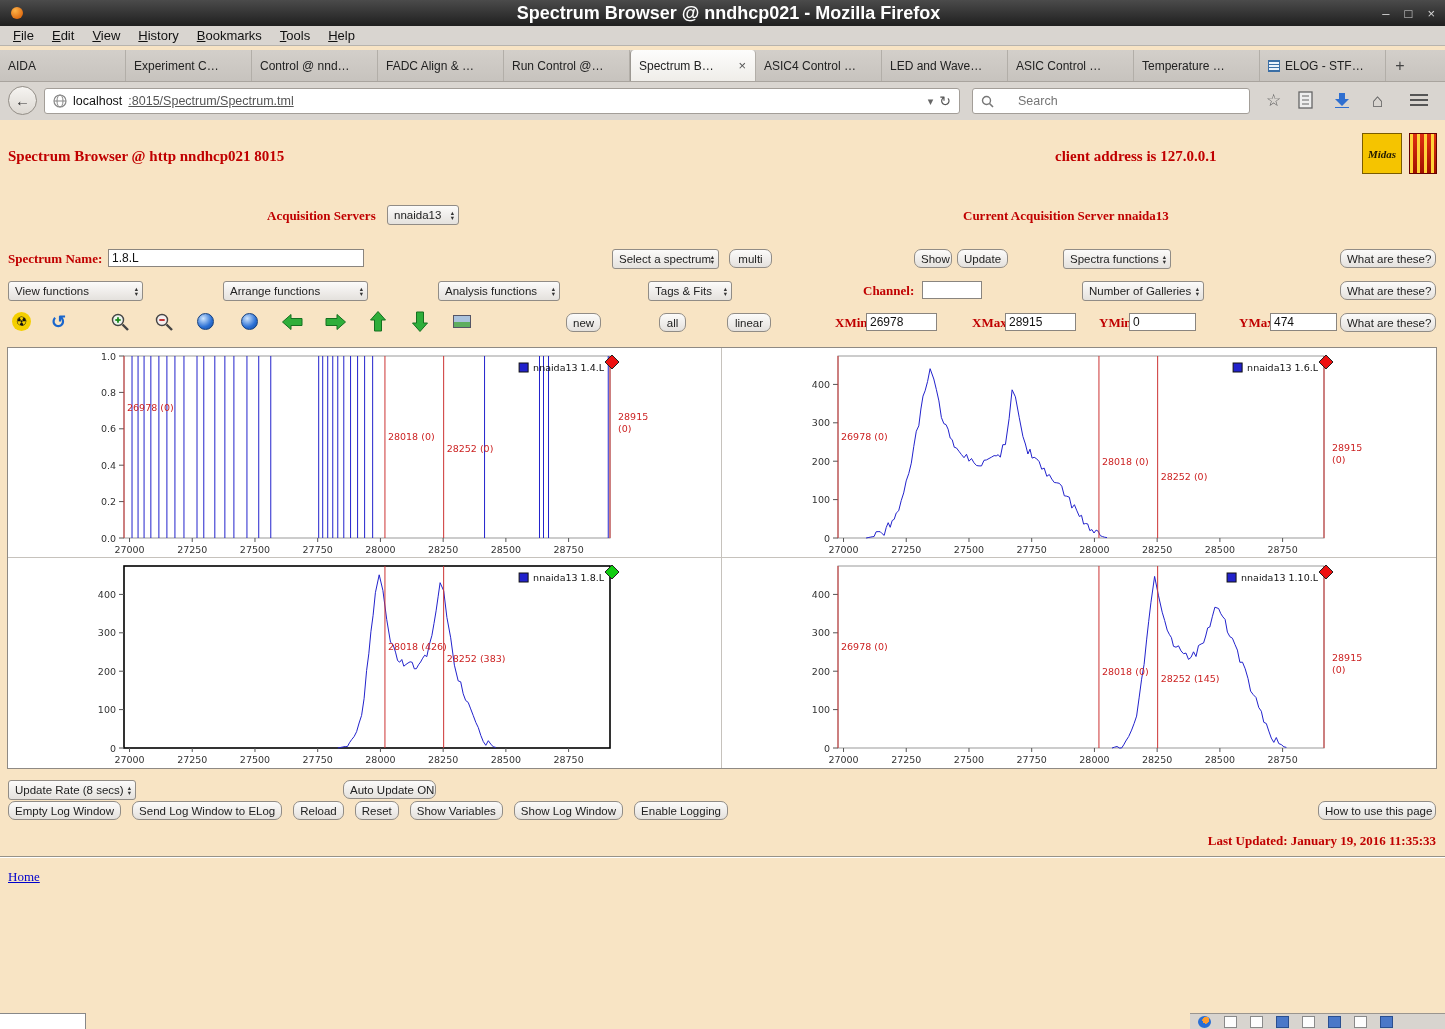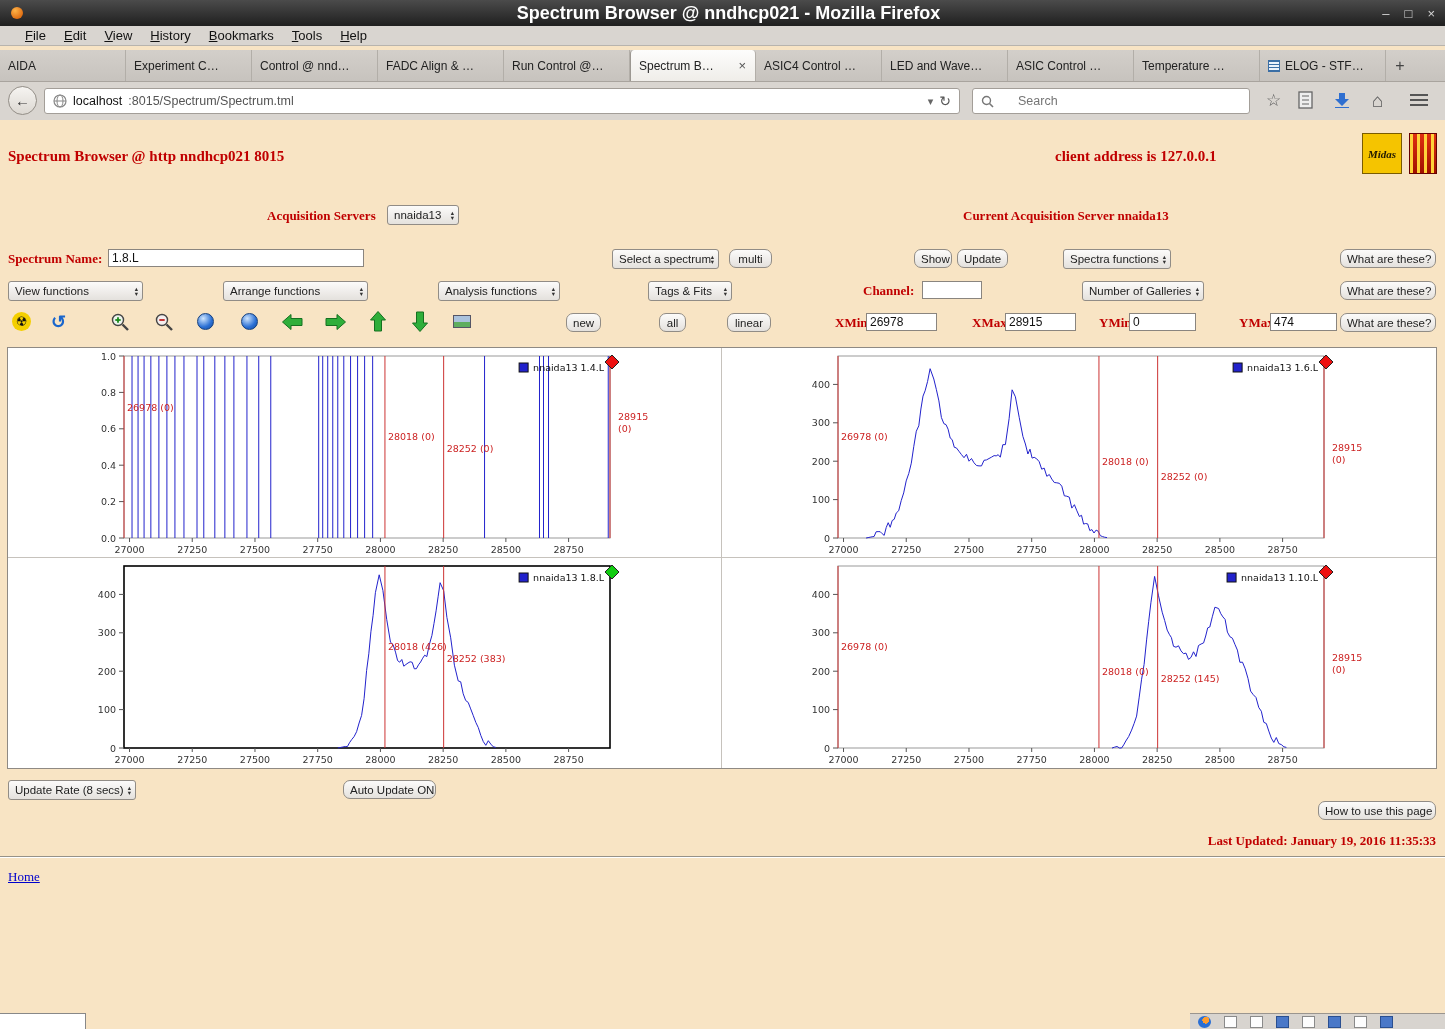--- a/index.html
+++ b/index.html
@@ -5,37 +5,37 @@
   html,body{margin:0;padding:0;background:#666;}
   .screen{position:relative;width:1445px;height:1029px;overflow:hidden;background:#f8e4c4;font-family:"Liberation Sans",sans-serif;}
 
   
   .titlebar{position:absolute;left:0;top:0;width:100%;height:26px;background:linear-gradient(#4b4b4b,#1f1f1f);}
   .win-icon{position:absolute;left:11px;top:7px;width:12px;height:12px;border-radius:50%;background:radial-gradient(circle at 35% 30%,#ffb347,#d35400);}
   .win-title{position:absolute;left:0;right:0;top:0;line-height:26px;text-align:center;color:#fff;font-weight:bold;font-size:18px;padding-left:12px;}
   .win-controls{position:absolute;right:10px;top:0;height:26px;display:flex;align-items:center;gap:15px;color:#d5d5d5;font-size:13px;}
   .win-controls span{cursor:default}
 
-  .menubar{position:absolute;left:0;top:26px;width:100%;height:20px;background:#d9d5d0;border-bottom:1px solid #b8b4ae;display:flex;align-items:center;padding-left:16px;box-sizing:border-box;}
+  .menubar{position:absolute;left:0;top:26px;width:100%;height:20px;background:#d9d5d0;border-bottom:1px solid #b8b4ae;display:flex;align-items:center;padding-left:4px;box-sizing:border-box;}
   .menu-item{padding:3px 9px;font-size:13px;color:#111;}
   .menu-item::first-letter{text-decoration:underline;}
 
   .tabbar{position:absolute;left:0;top:50px;width:100%;height:32px;background:linear-gradient(#d3cfca,#c7c3be);border-bottom:1px solid #a9a49e;display:flex;align-items:stretch;box-sizing:border-box;}
   .tab{flex:0 0 126px;display:flex;align-items:center;gap:5px;padding:0 8px;border-right:1px solid #b2aea8;font-size:12px;color:#222;box-sizing:border-box;}
   .tab-label{overflow:hidden;white-space:nowrap;text-overflow:ellipsis;flex:1;}
   .tab.active{background:linear-gradient(#fdfdfc,#efede9);border-radius:4px 4px 0 0;border-left:1px solid #9c9892;}
   .tab-close{color:#555;font-size:13px;padding:0 1px;}
   .favicon{width:12px;height:12px;background:#eaf1fa;border:1px solid #3a6ea5;box-sizing:border-box;background-image:linear-gradient(#3a6ea5 1px,transparent 1px);background-size:100% 3px;}
   .tab-new{width:28px;display:flex;align-items:center;justify-content:center;font-size:16px;color:#444;}
 
   .navbar{position:absolute;left:0;top:82px;width:100%;height:38px;background:#d9d5d0;border-bottom:1px solid #a29d97;}
   .nav-back{position:absolute;left:8px;top:4px;width:29px;height:29px;border-radius:50%;background:linear-gradient(#f6f4f1,#dcd8d2);border:1px solid #938e87;display:flex;align-items:center;justify-content:center;font-size:15px;color:#333;box-sizing:border-box;}
   .url-field{position:absolute;left:44px;top:6px;width:916px;height:26px;background:#fff;border:1px solid #a39e98;border-radius:3px;display:flex;align-items:center;gap:6px;padding:0 8px;box-sizing:border-box;font-size:12.5px;}
   .url-host{color:#111;}
-  .url-rest{color:#555;}
+  .url-rest{color:#555;text-decoration:underline;}
   .url-spacer{flex:1;}
   .url-caret{color:#666;font-size:11px;}
   .url-reload{color:#555;font-size:14px;}
   .search-field{position:absolute;left:972px;top:6px;width:278px;height:26px;background:#fff;border:1px solid #a39e98;border-radius:3px;display:flex;align-items:center;gap:6px;padding:0 8px;box-sizing:border-box;}
   .search-field input{border:none;outline:none;flex:1;font:12.5px "Liberation Sans",sans-serif;color:#333;background:transparent;margin-left:16px;}
   .nav-glyph{position:absolute;top:8px;color:#5c5c5c;font-size:17px;}
   .ham{position:absolute;left:1410px;top:12px;width:18px;display:flex;flex-direction:column;gap:3px;}
   .ham span{height:2px;background:#555;}
 
   
@@ -478,20 +478,29 @@
             <polygon points="604,7 611,14 604,21 597,14" fill="#ee1111" stroke="#222" stroke-width="1"></polygon>
           </svg>
         </div>
     </div>
 
     <div class="sel" style="left:8px;top:660px;width:128px;">
         <span>Update Rate (8 secs)</span>
       </div>
     <button class="btn" style="left:343px;top:660px;width:93px;">Auto Update ON</button>
 
+    <div class="btn-row">
+      <button class="btn">Empty Log Window</button>
+      <button class="btn">Send Log Window to ELog</button>
+      <button class="btn">Reload</button>
+      <button class="btn">Reset</button>
+      <button class="btn">Show Variables</button>
+      <button class="btn">Show Log Window</button>
+      <button class="btn">Enable Logging</button>
+    </div>
     <button class="btn" style="left:1318px;top:681px;width:118px;">How to use this page</button>
 
     <span class="lastupd">Last Updated: January 19, 2016 11:35:33</span>
     <div class="rule"></div>
     <a class="home" href="#">Home</a>
   </div>
 
   <div class="stub-window"></div>
   <div class="dock">
     <span class="ff"></span>

